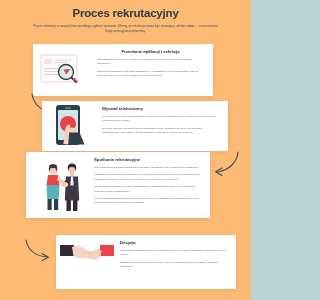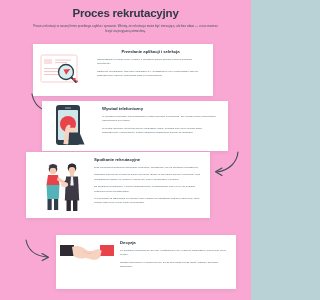--- a/index.html
+++ b/index.html
@@ -5,21 +5,21 @@
   * { box-sizing: border-box; margin: 0; padding: 0; }
   html, body {
     width: 251px; height: 300px;
     overflow: hidden;
     background: #b8d2d6;
     font-family: "Liberation Sans", sans-serif;
   }
   .page {
     position: relative;
     width: 251px; height: 300px;
-    background: #f9a8d4;
+    background: #fdba74;
     overflow: hidden;
   }
 
   
   .hero-title {
     position: absolute;
     top: 7px; left: 0; right: 0;
     text-align: center;
     font-size: 11.5px;
     font-weight: 700;

